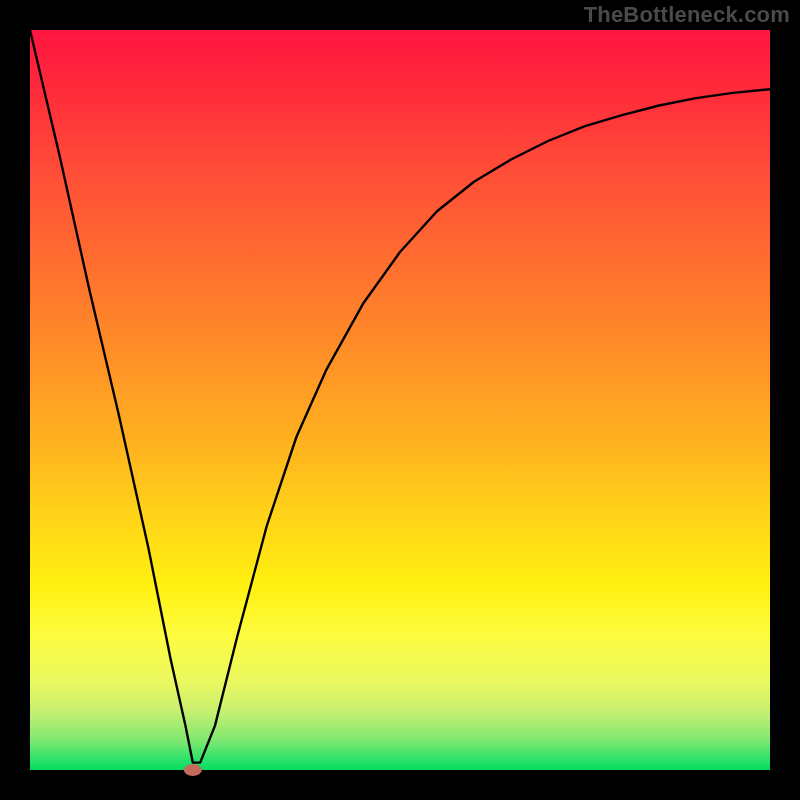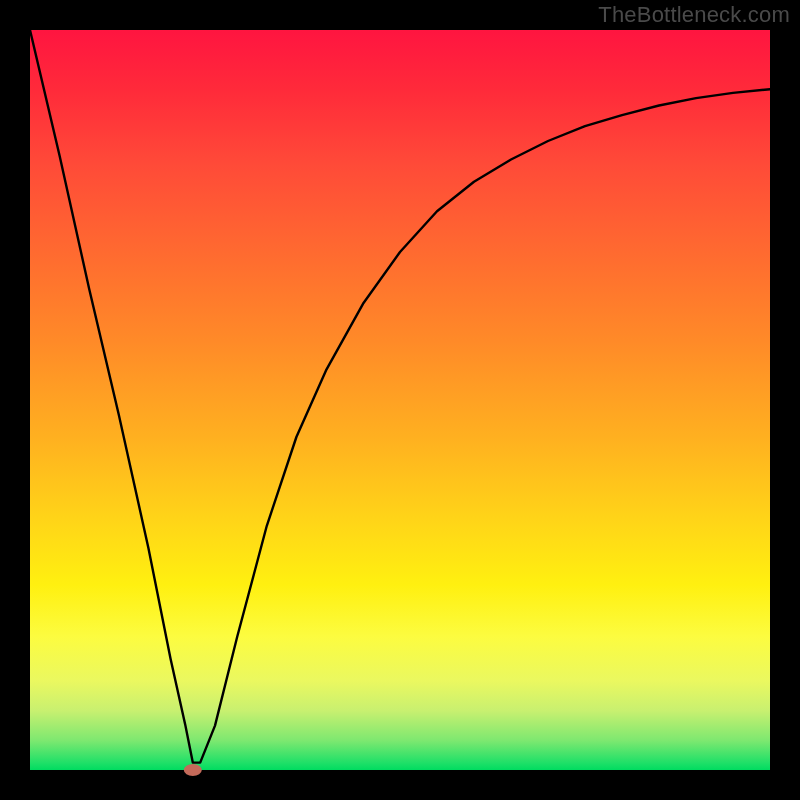--- a/index.html
+++ b/index.html
@@ -16,21 +16,21 @@
     width: 800px;
     height: 800px;
     background: #000;
   }
   .watermark {
     position: absolute;
     top: 2px;
     right: 10px;
     color: #4a4a4a;
     font-size: 22px;
-    font-weight: 400;
+    font-weight: 700;
     letter-spacing: 0.2px;
     user-select: none;
   }
   .plot-area {
     position: absolute;
     left: 30px;
     top: 30px;
     width: 740px;
     height: 740px;
     

